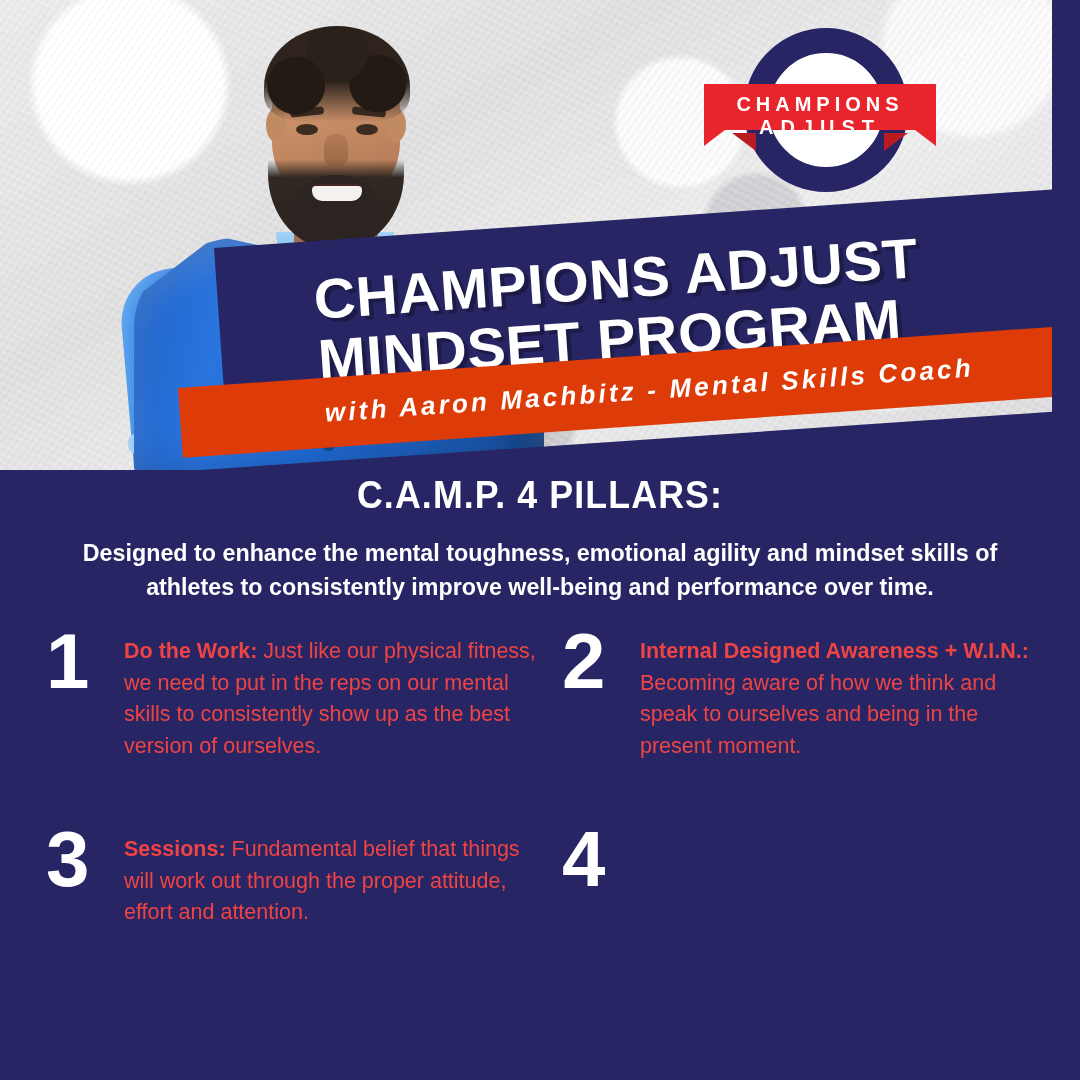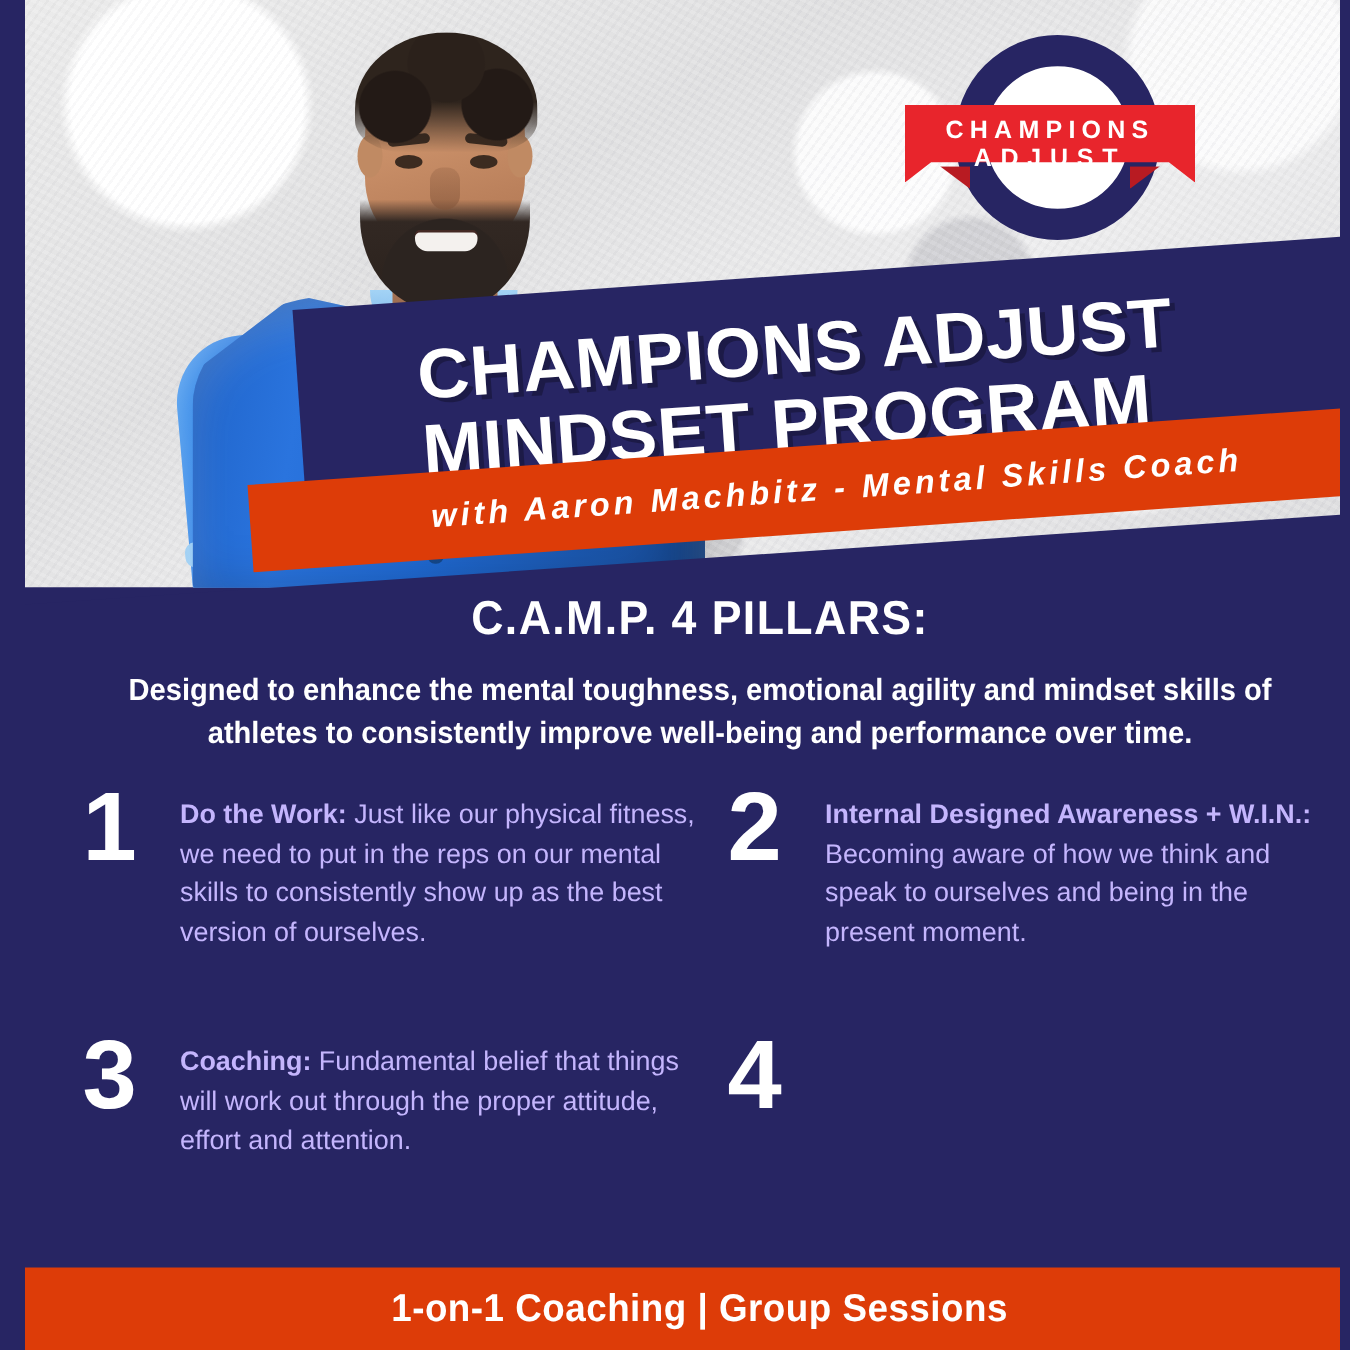--- a/index.html
+++ b/index.html
@@ -9,21 +9,20 @@
     background:#272563;
     overflow:hidden;
     position:relative;
   }
 
   #poster {
     position:absolute; inset:0;
     width:1052px; height:1080px;
     overflow:hidden;
     background:#272563;
-    margin-left:20px;
   }
 
   
   .hero {
     position:absolute; left:0; top:0; width:1080px; height:470px;
     overflow:hidden;
   }
   .wall {
     position:absolute; inset:0;
     background:
@@ -230,21 +229,21 @@
   .p2{ left:516px; top:0px;   width:488px; }
   .p3{ left:0px;   top:198px; width:490px; }
   .p4{ left:516px; top:198px; width:488px; }
 
   .pnum{
     flex:0 0 auto; width:78px;
     color:#fff; font-size:78px; font-weight:700; line-height:.82;
     text-align:left; letter-spacing:-2px;
   }
   .ptext{
-    color:#c4b5fd; font-size:21.5px; line-height:1.47; font-weight:400;
+    color:#ef4444; font-size:21.5px; line-height:1.47; font-weight:400;
     padding-top:6px;
   }
   .ptext b{ font-weight:700; }
 
   
   .footer{
     position:absolute; left:0; top:1014px; width:1080px; height:66px;
     background:#dd3c08;
     display:flex; align-items:center; justify-content:center;
   }
@@ -321,26 +320,23 @@
     <div class="pillar p2">
       <div class="pnum">2</div>
       <div class="ptext">
         <b>Internal Designed Awareness + W.I.N.:</b><span> Becoming aware of how we think and speak to ourselves and being in the present moment.</span>
       </div>
     </div>
 
     <div class="pillar p3">
       <div class="pnum">3</div>
       <div class="ptext">
-        <b>Coaching:</b><span> Fundamental belief that things will work out through the proper attitude, effort and attention.</span>
+        <b>Sessions:</b><span> Fundamental belief that things will work out through the proper attitude, effort and attention.</span>
       </div>
     </div>
 
     <div class="pillar p4">
       <div class="pnum">4</div>
     </div>
   </div>
 
-  <div class="footer">
-    <div class="footer-text">1-on-1 Coaching | Group Sessions</div>
-  </div>
 
 </div>
 
 </body></html>

